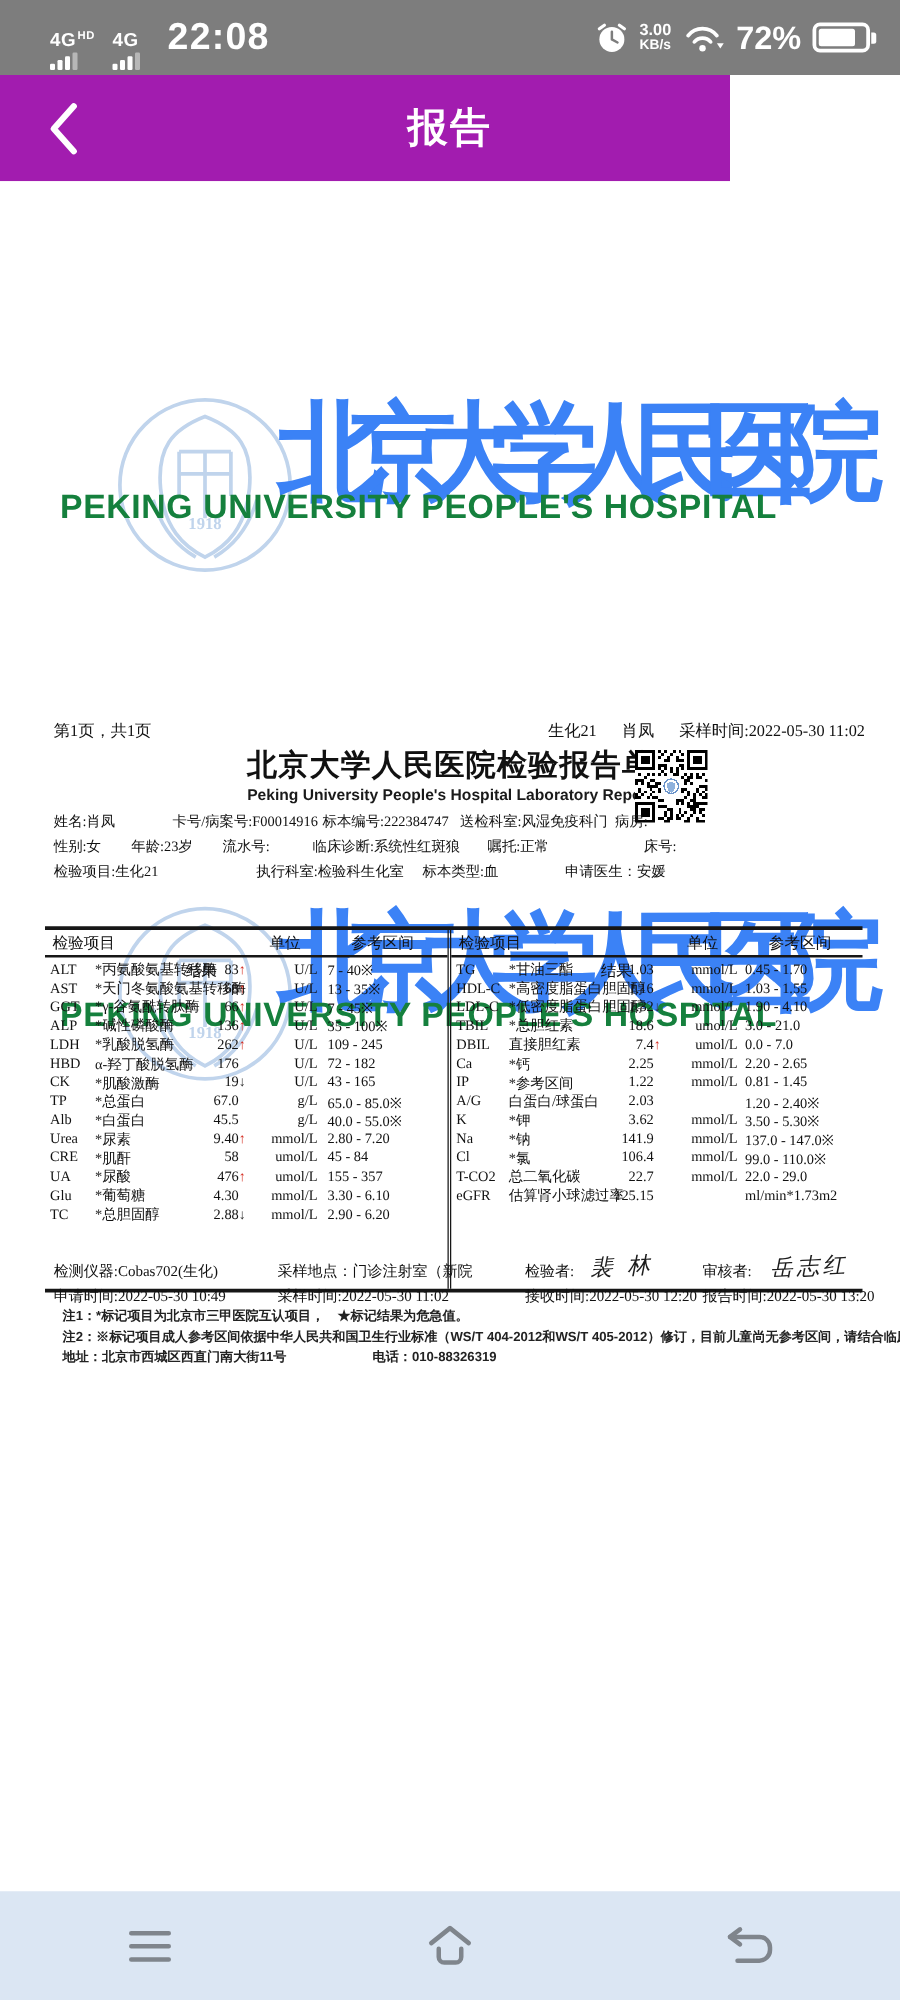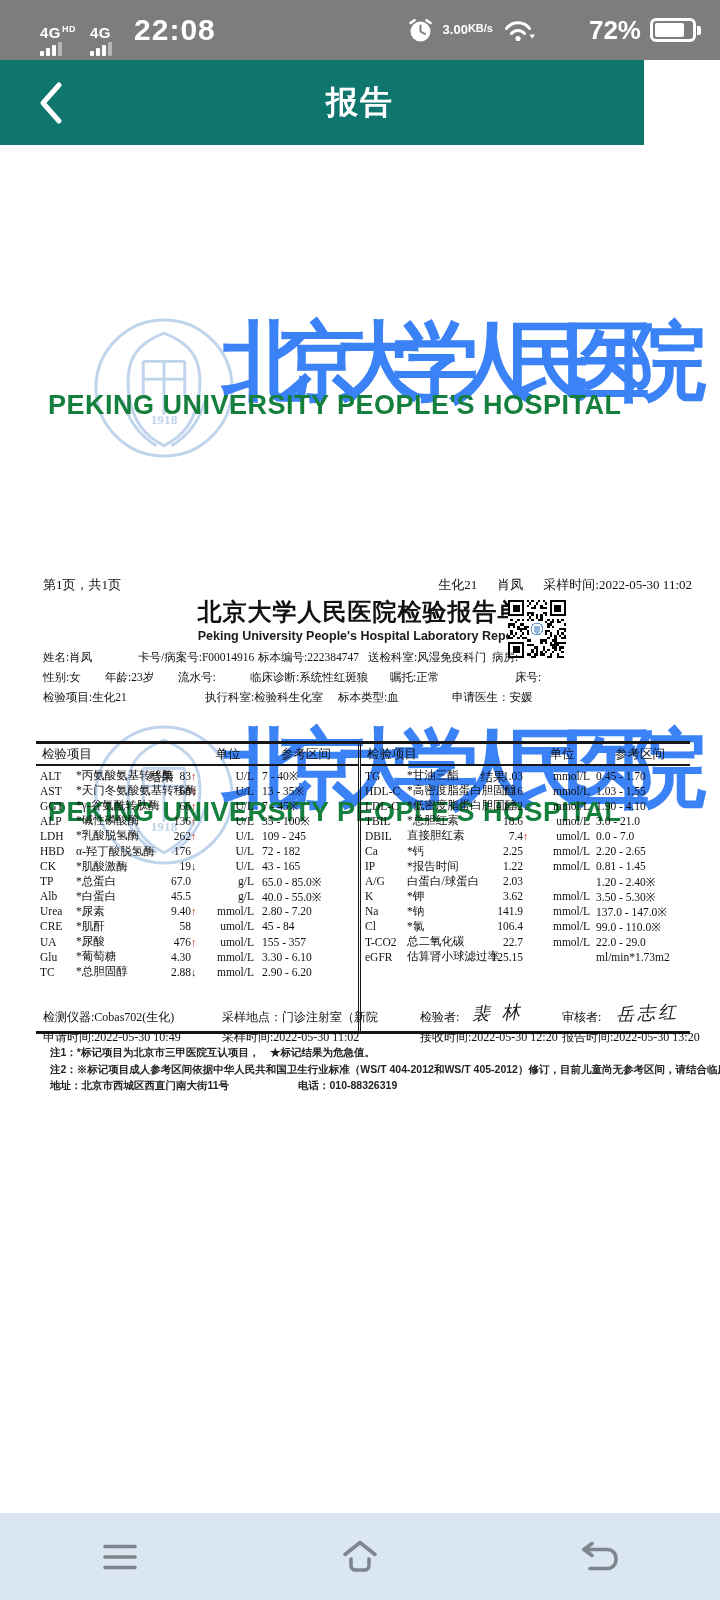--- a/index.html
+++ b/index.html
@@ -9,29 +9,29 @@
   
   .status-bar{position:absolute;top:0;left:0;width:720px;height:60px;background:#7d7d7d;color:#fff;display:flex;align-items:center;padding:0 16px 0 40px;}
   .net-group{display:flex;flex-direction:column;align-items:flex-start;margin-right:14px;line-height:1;}
   .net-label{font-size:15px;font-weight:bold;letter-spacing:.5px;margin-top:20px;}
   .net-badge{font-size:9px;font-weight:bold;vertical-align:6px;margin-left:1px;}
   .bars{display:flex;align-items:flex-end;gap:2px;margin-top:2px;height:14px;}
   .bars span{width:4px;background:#fff;border-radius:1px;display:block;}
   .bars .b1{height:5px}.bars .b2{height:8px}.bars .b3{height:11px}.bars .b4{height:14px;background:rgba(255,255,255,.45)}
   .sb-time{font-size:30px;font-weight:bold;margin-left:8px;letter-spacing:1px;}
   .sb-right{margin-left:auto;display:flex;align-items:center;gap:9px;}
-  .speed{display:flex;flex-direction:row;line-height:1.05;font-weight:bold;}
+  .speed{display:flex;flex-direction:column;line-height:1.05;font-weight:bold;}
   .speed .v{font-size:13px}.speed .u{font-size:11px}
-  .pct{font-size:26px;font-weight:bold;margin-left:44px;}
+  .pct{font-size:26px;font-weight:bold;}
   .bat{position:relative;width:46px;height:24px;border:3px solid #fff;border-radius:6px;margin-right:8px;}
   .bat i{position:absolute;left:2px;top:2px;bottom:2px;width:68%;background:#fff;border-radius:2px;display:block;}
   .bat::after{content:"";position:absolute;right:-8px;top:5px;width:4px;height:9px;background:#fff;border-radius:0 2px 2px 0;}
 
   
-  .app-header{position:absolute;top:60px;left:0;width:644px;height:85px;background:#0f766e;}
+  .app-header{position:absolute;top:60px;left:0;width:584px;height:85px;background:#a21caf;}
   .back-btn{position:absolute;left:14px;top:0;width:74px;height:85px;display:flex;align-items:center;justify-content:center;cursor:pointer;}
   .hdr-title{position:absolute;left:0;top:0;width:720px;height:85px;display:flex;align-items:center;justify-content:center;color:#fff;font-size:32px;font-weight:bold;letter-spacing:2px;}
 
   
   .content{position:absolute;top:145px;left:0;width:720px;height:1368px;background:#fff;font-family:"Liberation Serif","DejaVu Serif",serif;color:#111;overflow:hidden;}
   .abs{position:absolute;white-space:nowrap;}
 
   
   .wm{position:absolute;left:0;width:720px;height:180px;pointer-events:none;}
   .wm-cn{position:absolute;left:222px;top:-6px;font-size:86px;font-weight:bold;color:#3b82f6;letter-spacing:-29px;white-space:nowrap;text-align:right;}
@@ -400,21 +400,21 @@
           <div class="lab-row">
             <span class="c-abbr">Ca</span>
             <span class="c-name">*钙</span>
             <span class="c-result">2.25</span>
             <span class="c-flag"></span>
             <span class="c-unit">mmol/L</span>
             <span class="c-range">2.20 - 2.65</span>
           </div>
           <div class="lab-row">
             <span class="c-abbr">IP</span>
-            <span class="c-name">*报告时间</span>
+            <span class="c-name">*参考区间</span>
             <span class="c-result">1.22</span>
             <span class="c-flag"></span>
             <span class="c-unit">mmol/L</span>
             <span class="c-range">0.81 - 1.45</span>
           </div>
           <div class="lab-row">
             <span class="c-abbr">A/G</span>
             <span class="c-name">白蛋白/球蛋白</span>
             <span class="c-result">2.03</span>
             <span class="c-flag"></span>

